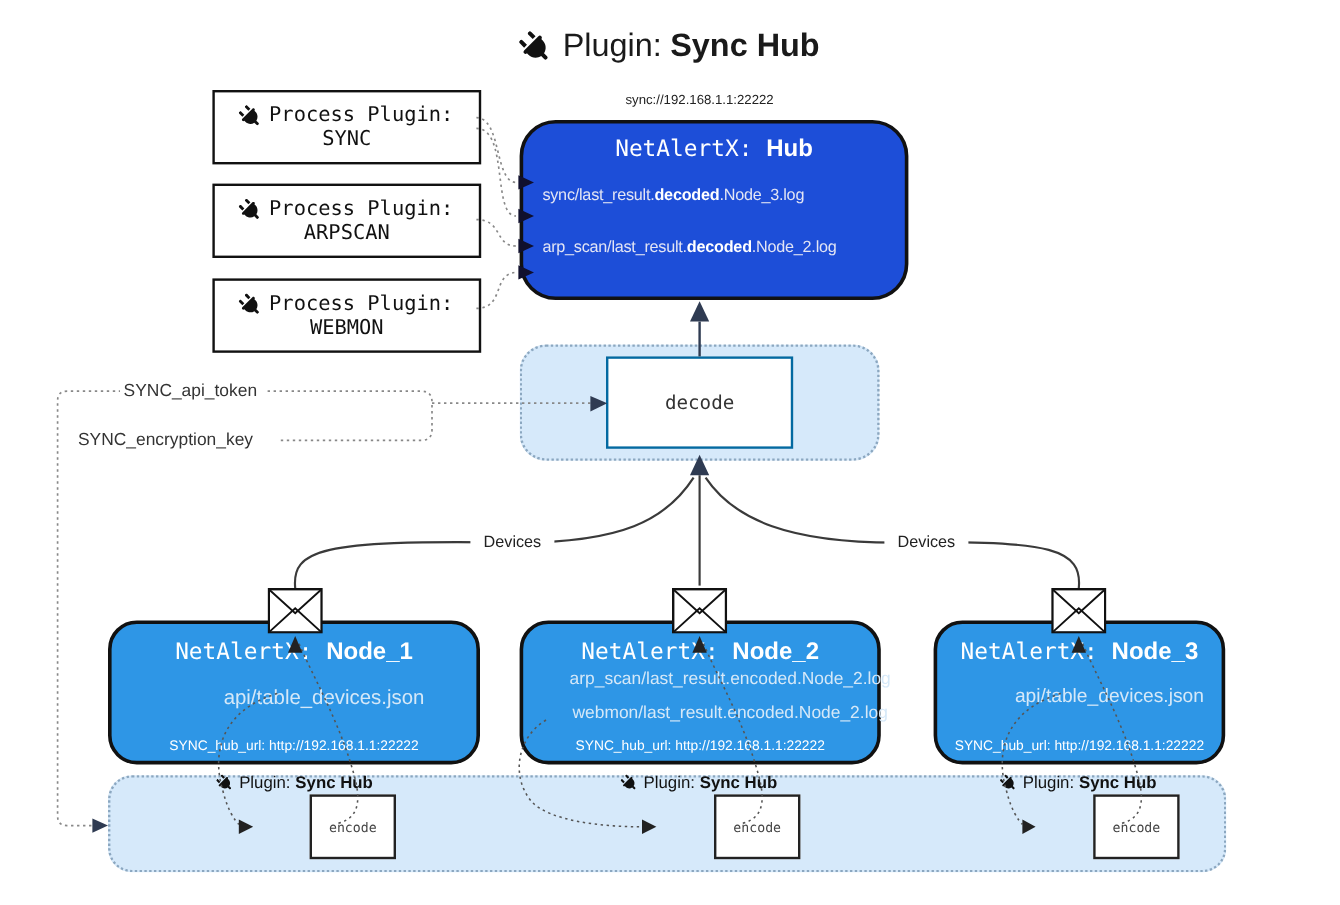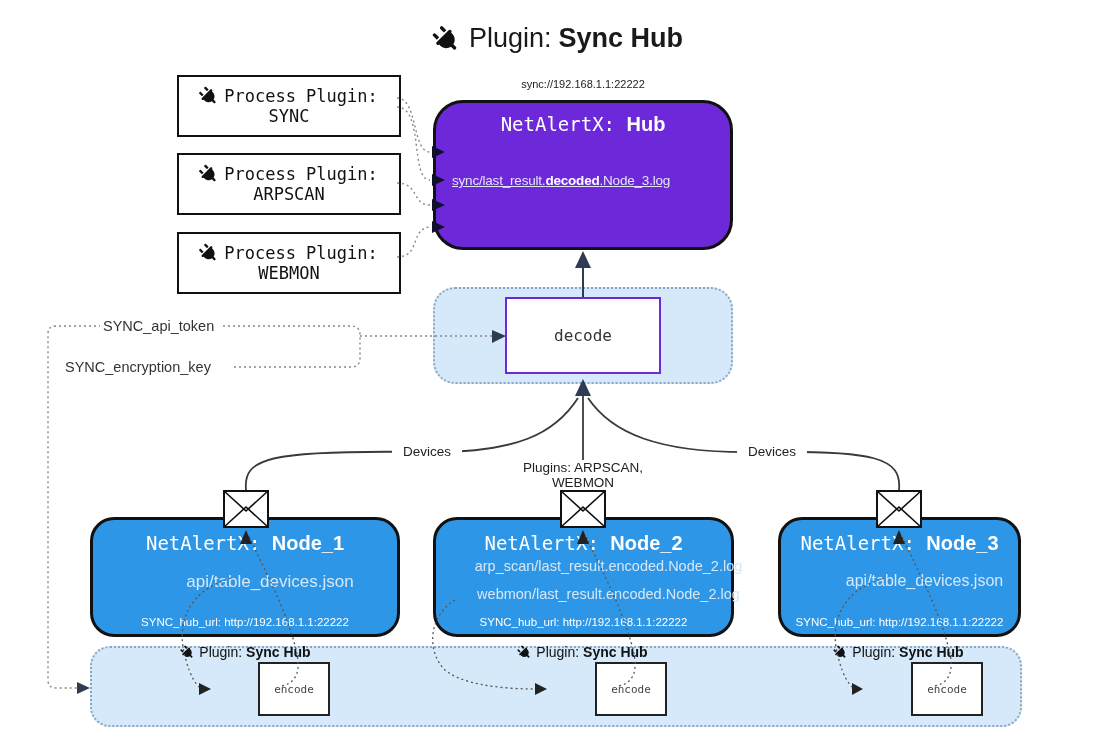--- a/index.html
+++ b/index.html
@@ -16,39 +16,39 @@
   .plug{display:inline-flex;align-items:center;justify-content:center;}
   .plug svg{transform:rotate(-45deg);fill:#111;width:100%;height:100%;}
   .plug-lg{width:27px;height:27px;margin-right:8px;}
   .plug-md{width:19px;height:19px;margin-right:5px;}
   .plug-sm{width:14px;height:14px;margin-right:4px;}
 
   
   .pbox{left:177px;width:220px;height:58px;background:#fff;border:2px solid #111;z-index:2;
         display:flex;flex-direction:column;align-items:center;justify-content:center;
         font-family:"DejaVu Sans Mono",monospace;font-size:17px;color:#111;}
-  .pbox .row{display:flex;}
+  .pbox .row{display:flex;align-items:center;}
   #pbox-0{top:75px;} #pbox-1{top:153px;} #pbox-2{top:232px;}
 
   
   #hub-url{left:433px;top:78px;width:300px;text-align:center;font-size:11px;color:#222;z-index:2;}
-  #hub{left:433px;top:100px;width:300px;height:150px;background:#6d28d9;border:3px solid #111;
+  #hub{left:433px;top:100px;width:324px;height:150px;background:#1d4ed8;border:3px solid #111;
        border-radius:30px;z-index:2;box-sizing:border-box;}
   #hub-title{position:absolute;left:0;top:10px;width:100%;text-align:center;color:#fff;}
   #hub-title .mono{font-family:"DejaVu Sans Mono",monospace;font-size:19px;}
   #hub-title b{font-size:20px;}
   .hub-log{position:absolute;left:16px;right:4px;height:20px;font-size:13.5px;color:#e3e5f4;
            letter-spacing:-0.2px;white-space:nowrap;}
   .hub-log b{color:#fff;}
-  #hlog-0{top:42px;} #hlog-1{top:70px;text-decoration:underline;} #hlog-2{top:95px;} #hlog-3{top:117px;}
+  #hlog-0{top:42px;} #hlog-1{top:52px;} #hlog-2{top:95px;} #hlog-3{top:117px;}
 
   
   #decode-wrap{left:433px;top:287px;width:300px;height:97px;background:#d6e9fa;
                border:2px dotted #8ba7c0;border-radius:22px;z-index:1;box-sizing:border-box;}
-  #decode-box{left:505px;top:297px;width:156px;height:77px;background:#fff;border:2px solid #6d28d9;
+  #decode-box{left:505px;top:297px;width:156px;height:77px;background:#fff;border:2px solid #0369a1;
               z-index:2;display:flex;align-items:center;justify-content:center;
               font-family:"DejaVu Sans Mono",monospace;font-size:16px;color:#333;box-sizing:border-box;}
 
   
   .keylab{background:#fff;font-size:14.5px;color:#333;z-index:6;padding:0 3px;}
   #key-token{left:100px;top:318px;}
   #key-enc{left:62px;top:359px;}
 
   
   .edgelab{background:#fff;font-size:13.5px;color:#222;text-align:center;z-index:6;}
@@ -141,32 +141,32 @@
       </div>
     <div>WEBMON</div>
   </div>
 
   <div id="hub-url" class="abs">sync://192.168.1.1:22222</div>
   <div id="hub" class="abs">
     <div id="hub-title">
       <span class="mono">NetAlertX: </span><b>Hub</b>
     </div>
     <div id="hlog-1" class="hub-log"><span>sync/last_result.</span><b>decoded</b><span>.Node_3.log</span></div>
+    <div id="hlog-2" class="hub-log"><span>arp_scan/last_result.</span><b>decoded</b><span>.Node_2.log</span></div>
   </div>
 
   <div id="decode-wrap" class="abs"></div>
   <div id="decode-box" class="abs">
       <span>decode</span>
     </div>
 
   <div id="key-token" class="abs keylab">SYNC_api_token</div>
   <div id="key-enc" class="abs keylab">SYNC_encryption_key</div>
 
   <div id="lab-dev-left" class="abs edgelab">Devices</div>
-  <div id="lab-plugins" class="abs edgelab">Plugins: ARPSCAN, WEBMON</div>
   <div id="lab-dev-right" class="abs edgelab">Devices</div>
 
   <div id="node-0" class="abs node">
     <div class="node-title"><span class="mono">NetAlertX: </span><b>Node_1</b></div>
     <div class="node-file file-lg">api/table_devices.json</div>
     <div class="node-url">SYNC_hub_url: http://192.168.1.1:22222</div>
   </div>
   <div id="node-1" class="abs node">
     <div class="node-title"><span class="mono">NetAlertX: </span><b>Node_2</b></div>
     <div class="node-file file-sm2a">arp_scan/last_result.encoded.Node_2.log</div>

